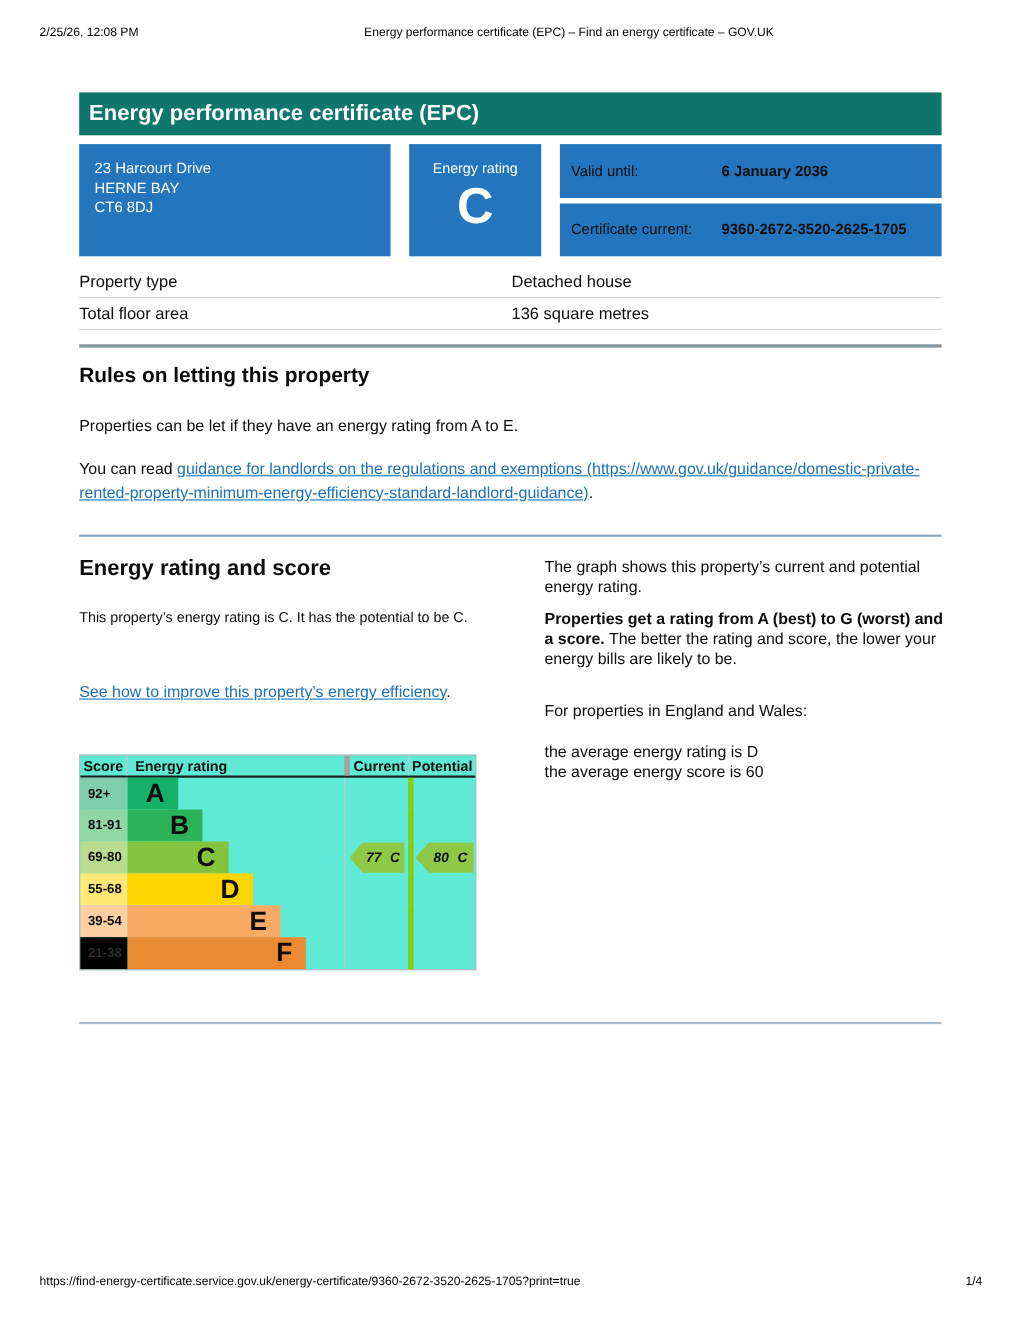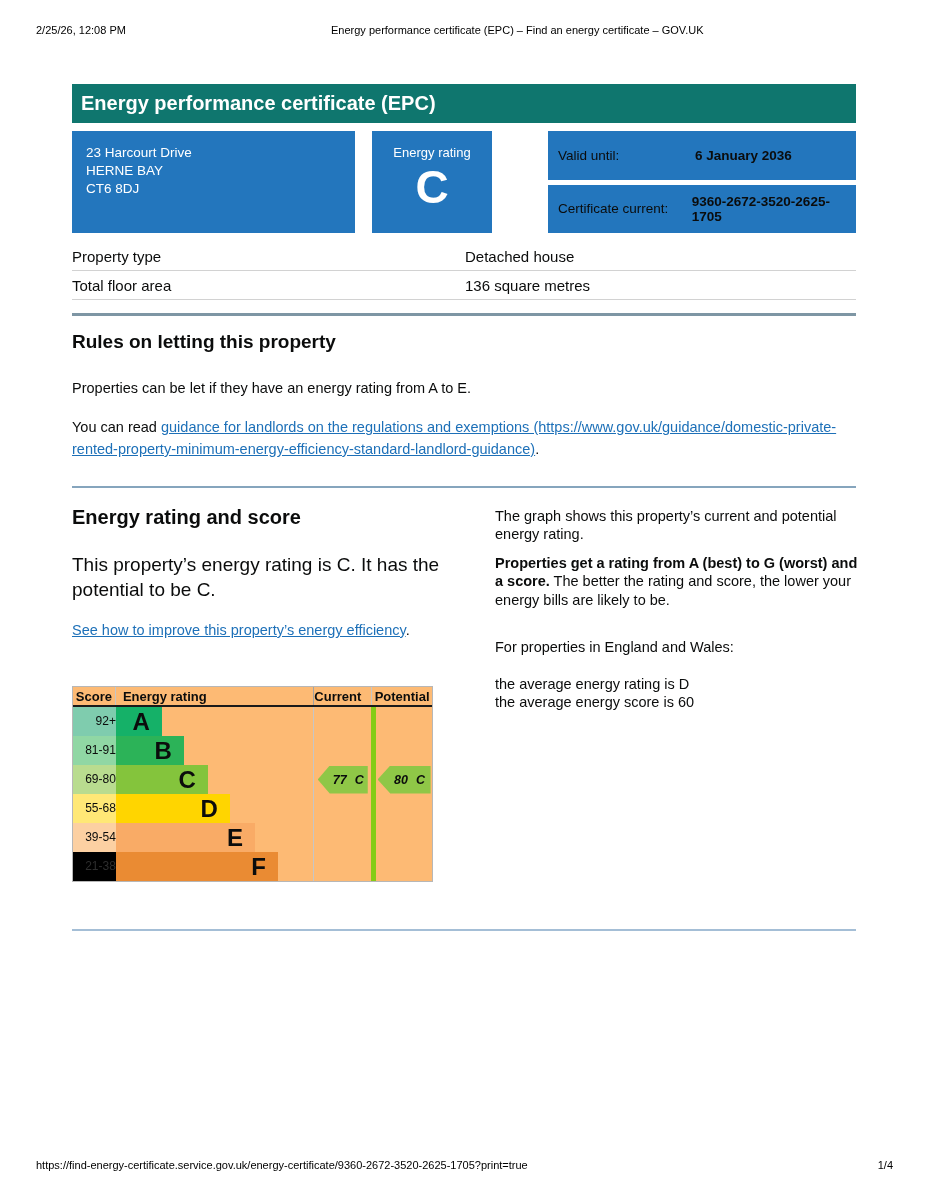--- a/index.html
+++ b/index.html
@@ -17,21 +17,21 @@
   .banner { position:absolute; left:72px; top:84px; width:784px; height:39px; background:#0f766e;
             color:#fff; font-size:20px; font-weight:bold; line-height:39px; padding-left:9px; }
 
   
   .cert-box { position:absolute; left:72px; top:131px; width:784px; height:102px; display:flex; gap:17px; }
   .cert-panel { background:#2376bd; color:#fff; }
   .cert-address { width:283px; padding:13px 0 0 14px; font-size:13.5px; line-height:1.35; }
   .cert-rating { width:120px; display:flex; flex-direction:column; align-items:center; padding-top:14px; }
   .cert-rating .lbl { font-size:13px; }
   .cert-rating .big { font-size:46px; font-weight:bold; line-height:1.1; margin-top:2px; }
-  .cert-right { flex:1; display:flex; flex-direction:column; gap:5px; background:#fff;margin-left:39px; }
+  .cert-right { flex:1; display:flex; flex-direction:column; gap:5px; background:#fff; }
   .cert-row { background:#2376bd; flex:1; display:flex; align-items:center; padding-left:10px; font-size:13.5px; }
   .cert-row .lbl { width:137px; }
   .cert-row .val { font-weight:bold; }
 
   
   .prop-table { position:absolute; left:72px; top:242px; width:784px; font-size:15px; }
   .prop-row { display:flex; height:29px; align-items:center; border-bottom:1px solid #d2d2d2; }
   .prop-row .lbl { width:393px; }
 
   .divider1 { position:absolute; left:72px; top:313px; width:784px; height:3px; background:#7e96a4; }
@@ -39,38 +39,38 @@
   .divider3 { position:absolute; left:72px; top:929px; width:784px; height:2px; background:#a4bed6; }
 
   
   .rules-h { position:absolute; left:72px; top:331px; font-size:19px; font-weight:bold; }
   .rules-p1 { position:absolute; left:72px; top:380px; font-size:14.5px; }
   .rules-p2 { position:absolute; left:72px; top:417px; width:784px; font-size:14.5px; line-height:1.5; }
   a.link { color:#1d70b8; text-decoration:underline; cursor:pointer; }
 
   
   .score-h { position:absolute; left:72px; top:506px; font-size:20px; font-weight:bold; }
-  .score-p { position:absolute; left:72px; top:553px; width:370px; font-size:19px; line-height:1.3; }
+  .score-p { position:absolute; left:72px; top:553px; width:370px; font-size:13px; line-height:1.3; }
   .score-link { position:absolute; left:72px; top:621px; width:370px; font-size:14.5px; line-height:1.35; }
 
   .right-col { position:absolute; left:495px; top:507px; width:374px; font-size:14.5px; line-height:1.25; }
   .right-col p { margin-bottom:11px; }
   .right-col .p2 { margin-bottom:29px; }
   .right-col .p3 { margin-bottom:19px; }
   .right-col .avg { margin-bottom:0; }
 
   
-  .epc-chart { position:absolute; left:72px; top:686px; width:361px; border:1px solid #b7b7b7; background:#fdba74; }
+  .epc-chart { position:absolute; left:72px; top:686px; width:361px; border:1px solid #b7b7b7; background:#5eead4; }
   .chart-header { display:flex; height:20px; font-size:13px; font-weight:bold; border-bottom:2px solid #1a1a1a; }
   .h-score { width:43px; text-align:center; line-height:19px; border-right:1px solid #c6c6c6; }
   .h-rating { width:198px; padding-left:7px; line-height:19px; }
-  .h-current { width:58px; line-height:19px; border-left:1px solid #a3a3a3; }
+  .h-current { width:58px; text-align:center; line-height:19px; border-left:5px solid #a3a3a3; }
   .h-potential { width:61px; text-align:center; line-height:19px; border-left:1px solid #c6c6c6; }
   .chart-row { display:flex; height:29px; }
-  .cell-score { width:43px; font-size:12px; font-weight:normal; line-height:29px; padding-left:7px;text-align:right; }
+  .cell-score { width:43px; font-size:12px; font-weight:bold; line-height:29px; padding-left:7px; }
   .cell-band { width:198px; }
   .band-bar { height:29px; font-size:24px; font-weight:bold; line-height:29px; text-align:right; padding-right:12px; color:#0b0c0c; }
   .cell-current { width:58px; border-left:1px solid #c6c6c6; display:flex; align-items:center; justify-content:center; }
   .cell-potential { width:61px; border-left:5px solid #84cc16; display:flex; align-items:center; justify-content:center; }
   .rating-arrow { width:50px; height:28px; clip-path:polygon(0 50%, 24% 0, 100% 0, 100% 100%, 24% 100%);
                   display:flex; align-items:center; justify-content:center; gap:8px; padding-left:11px;
                   font-size:12.5px; font-weight:bold; color:#0b0c0c;font-style:italic; }
   .cell-potential .rating-arrow { width:53px; }
 </style>
 </head>

